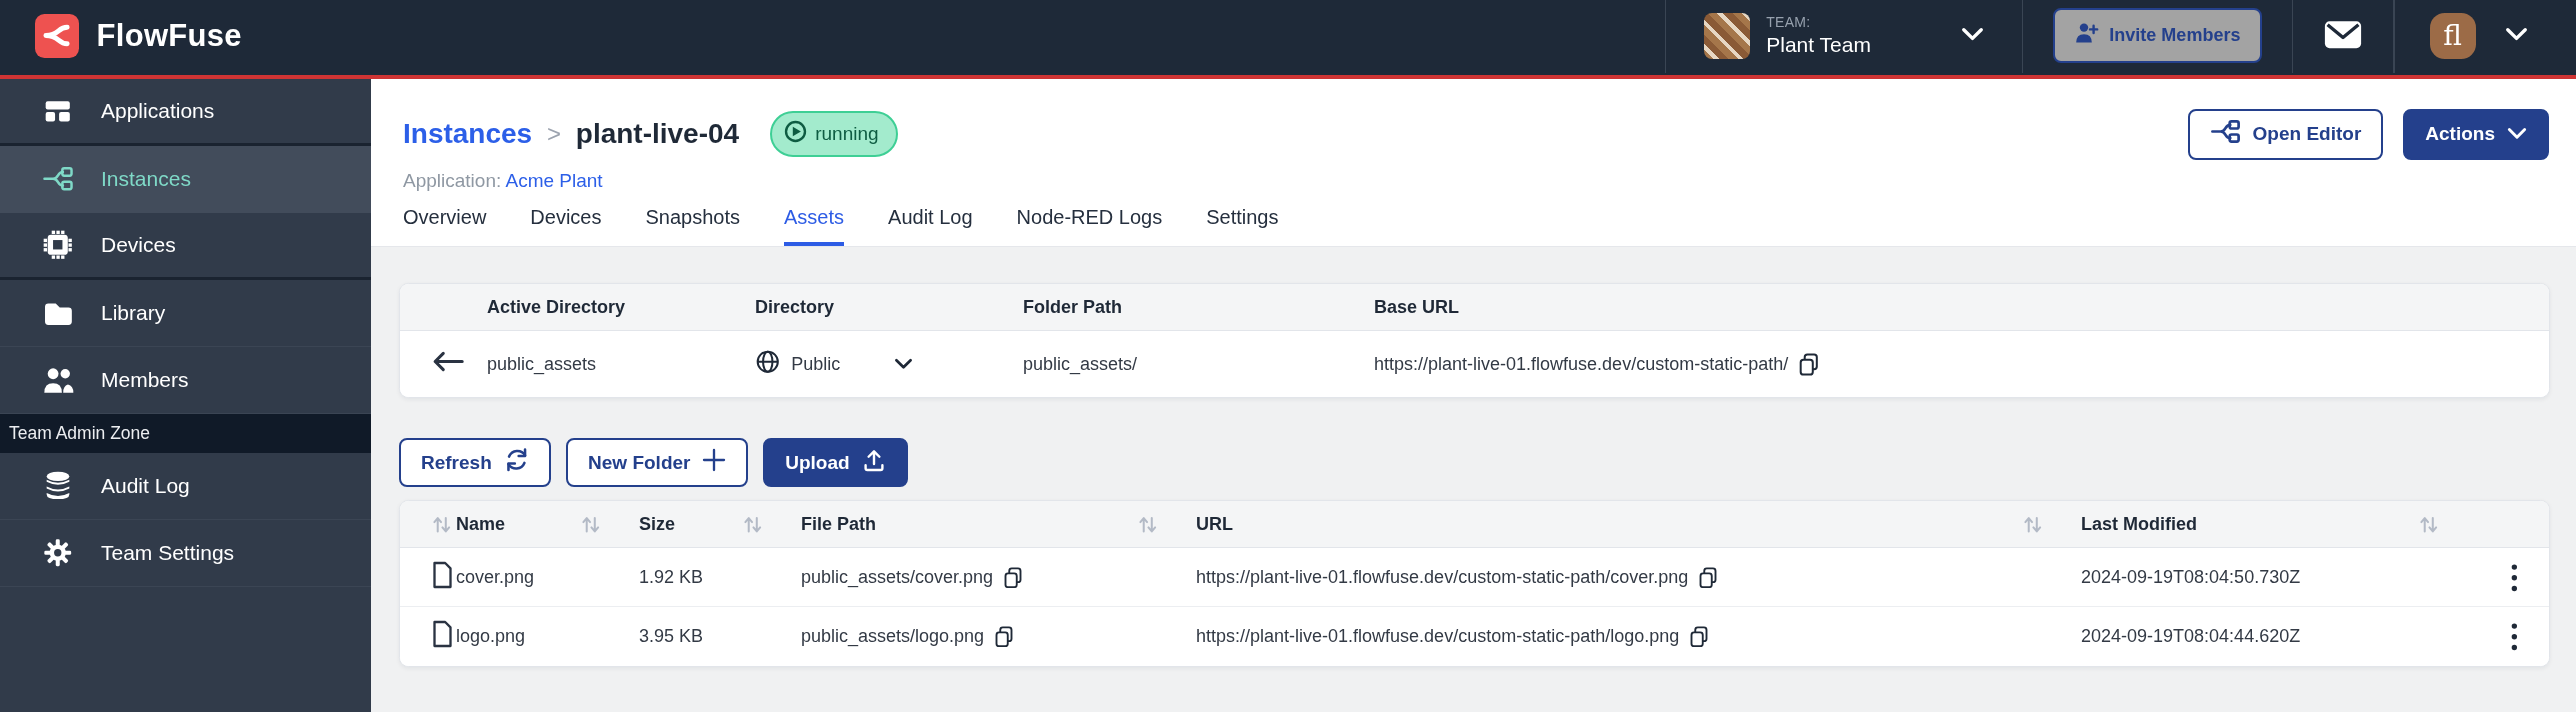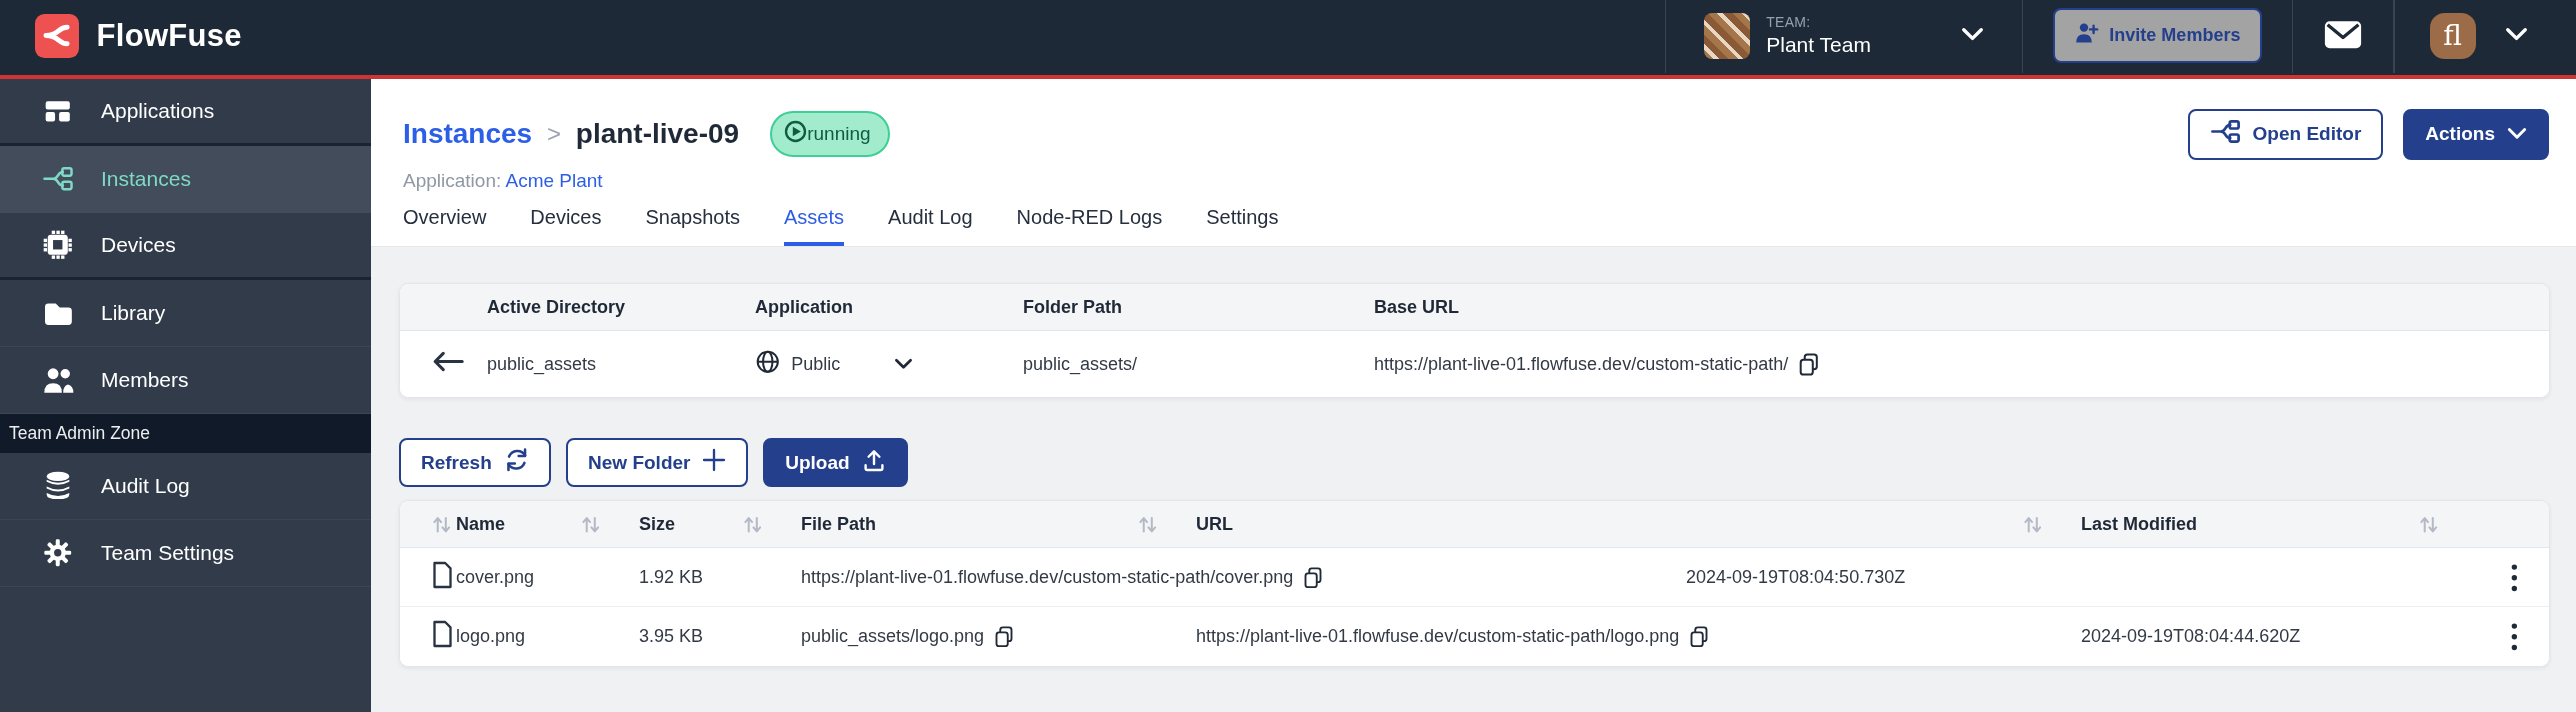--- a/index.html
+++ b/index.html
@@ -47,21 +47,21 @@
 
   
   .main { flex:1; display:flex; flex-direction:column; background:#fff; }
   .page-header { height:168px; padding:29.5px 27px 0 32px; border-bottom:1.3px solid #e5e7eb;
     display:flex; flex-direction:column; }
   .ph-top { display:flex; align-items:center; }
   .breadcrumb { display:flex; align-items:center; gap:14.8px; font-size:28px; font-weight:700; }
   .crumb-root { color:#2c5fe8; cursor:pointer; }
   .crumb-sep { color:#9ca3af; font-weight:400; font-size:24px; }
   .crumb-current { color:#1f2937; }
-  .status-badge { margin-left:31px; display:flex; align-items:center; 
+  .status-badge { margin-left:31px; display:flex; align-items:center; gap:8px;
     background:#a3ebcd; border:2px solid #3ecf95; color:#0e5c42; border-radius:23px;
     font-size:19px; padding:6.7px 17.5px 6.7px 12px; }
   .ph-buttons { margin-left:auto; display:flex; gap:20px; }
   .btn { display:flex; align-items:center; gap:12px; border-radius:8px; font-size:19px;
     font-weight:700; cursor:pointer; padding:0 20px; height:51px; }
   .btn-outline { background:#fff; color:#24408c; border:2px solid #24408c; }
   .btn-solid { background:#24408c; color:#fff; border:2px solid #24408c; }
   .app-line { margin-top:10.7px; font-size:19px; color:#8f98a3; }
   .app-line a { color:#2c5fe8; text-decoration:none; cursor:pointer; }
   .tabs { margin-top:auto; display:flex; gap:44px; padding-left:0; }
@@ -268,21 +268,21 @@
       <span>Team Settings</span>
     </div>
   </nav>
 
   <main class="main">
     <div class="page-header">
       <div class="ph-top">
         <div class="breadcrumb">
           <span class="crumb-root">Instances</span>
           <span class="crumb-sep">&gt;</span>
-          <span class="crumb-current">plant-live-09</span>
+          <span class="crumb-current">plant-live-04</span>
         </div>
         <div class="status-badge">
           <span>
             <svg width="23" height="23" viewBox="0 0 34 34">
                 <circle cx="17" cy="17" r="14" stroke="#0e5c42" stroke-width="3.5" fill="none"></circle>
                 <polygon points="13,10 25,17 13,24" fill="#0e5c42"></polygon>
               </svg>
           </span>
           <span>running</span>
         </div>
@@ -321,21 +321,21 @@
         <div class="tab">Settings</div>
       </div>
     </div>
 
     <div class="content">
 
       <div class="panel dir">
         <div class="thead">
           <div class="cell c-arrow"></div>
           <div class="cell c-name">Active Directory</div>
-          <div class="cell c-vis">Application</div>
+          <div class="cell c-vis">Directory</div>
           <div class="cell c-path">Folder Path</div>
           <div class="cell c-url">Base URL</div>
         </div>
         <div class="trow">
           <div class="cell c-arrow">
             <span>
               <svg width="34" height="23" viewBox="0 0 50 34">
                   <path d="M46 17 H6 M18 5 L6 17 L18 29" stroke="#2a3342" stroke-width="4.5" fill="none" stroke-linecap="round" stroke-linejoin="round"></path>
                 </svg>
             </span>
@@ -464,20 +464,29 @@
         <div class="trow">
           <div class="cell c-fic">
             <span>
               <svg width="23" height="28" viewBox="0 0 34 42">
                   <path d="M5 3 h16 l8 8 v28 h-24 z" stroke="#2a3342" stroke-width="3.5" fill="none" stroke-linejoin="round"></path>
                 </svg>
             </span>
           </div>
           <div class="cell c-fname">cover.png</div>
           <div class="cell c-fsize">1.92 KB</div>
+          <div class="cell c-fpath">
+            <span>public_assets/cover.png</span>
+            <span class="copy-btn">
+              <svg width="20" height="21.5" viewBox="0 0 32 34">
+                  <rect x="10" y="2" width="18" height="22" rx="4" stroke="#1f2937" stroke-width="3" fill="none"></rect>
+                  <rect x="4" y="10" width="18" height="22" rx="4" stroke="#1f2937" stroke-width="3" fill="#fff"></rect>
+                </svg>
+            </span>
+          </div>
           <div class="cell c-furl">
             <span>https://plant-live-01.flowfuse.dev/custom-static-path/cover.png</span>
             <span class="copy-btn">
               <svg width="20" height="21.5" viewBox="0 0 32 34">
                   <rect x="10" y="2" width="18" height="22" rx="4" stroke="#1f2937" stroke-width="3" fill="none"></rect>
                   <rect x="4" y="10" width="18" height="22" rx="4" stroke="#1f2937" stroke-width="3" fill="#fff"></rect>
                 </svg>
             </span>
           </div>
           <div class="cell c-fmod">2024-09-19T08:04:50.730Z</div>

